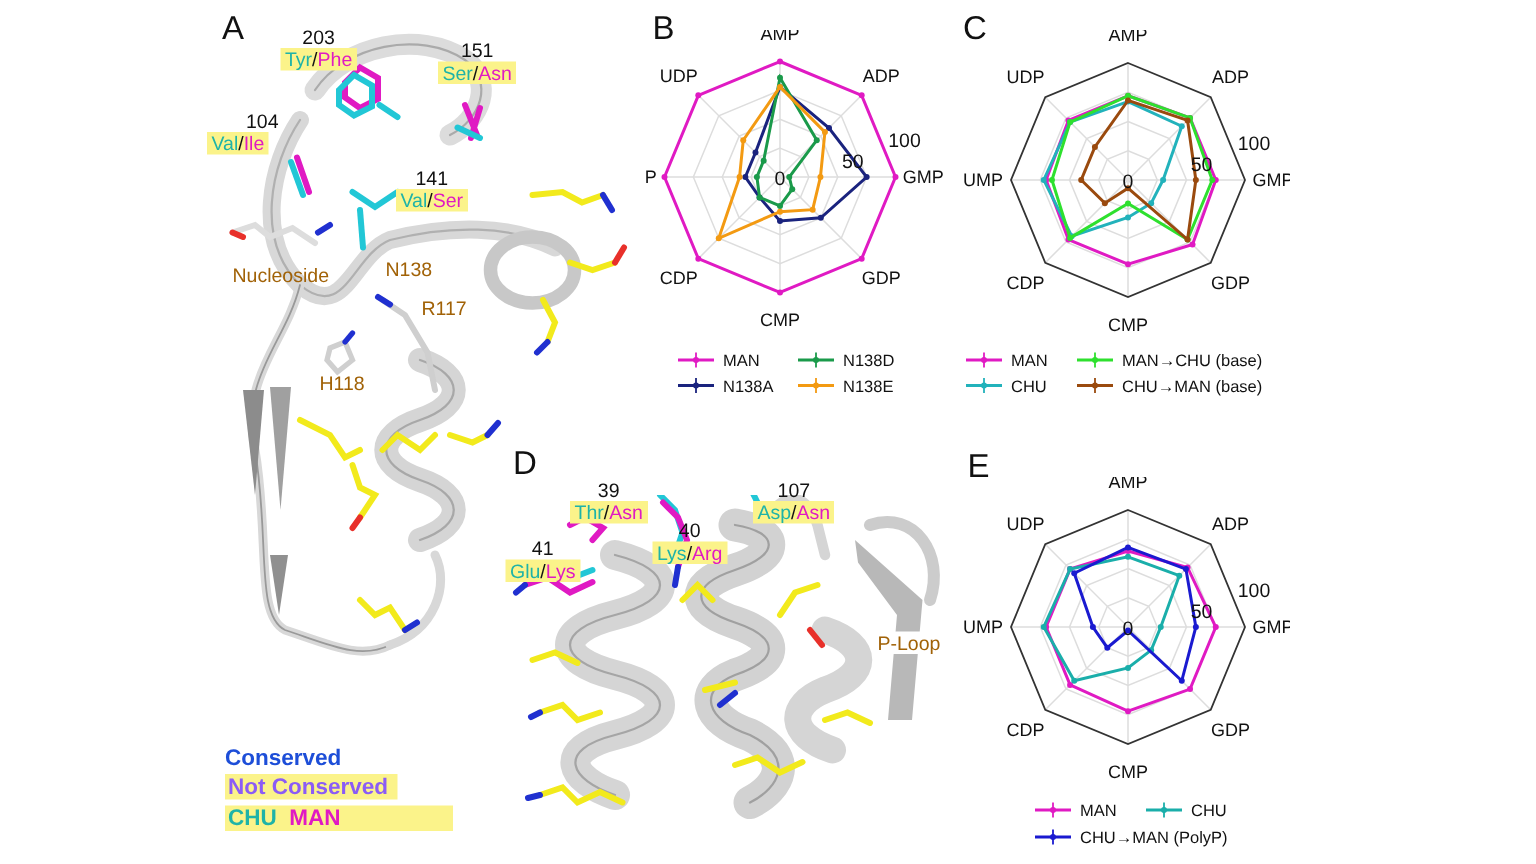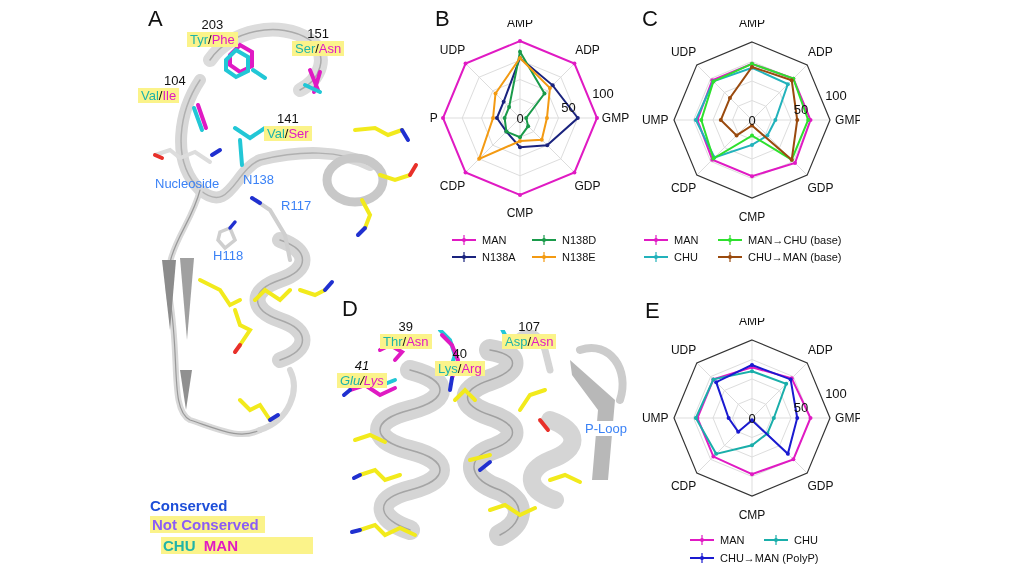--- a/index.html
+++ b/index.html
@@ -5,21 +5,21 @@
   html,body{margin:0;padding:0;background:#fff;}
   body{width:1024px;height:576px;position:relative;overflow:hidden;font-family:"Liberation Sans",sans-serif;color:#111;}
   .panel-letter{position:absolute;font-size:22px;font-family:"Liberation Sans",sans-serif;color:#111;}
   svg text{font-family:"Liberation Sans",sans-serif;}
   .hl{background:#fbf38a;padding:0 3px;}
   .cyan{color:#1fb3a8;}
   .mag{color:#e01ac3;}
   .blk{color:#111;}
   .res-label{position:absolute;font-size:13px;text-align:center;line-height:15px;}
   .res-num{display:block;}
-  .mol-label{position:absolute;font-size:13px;color:#3b82f6;}
+  .mol-label{position:absolute;font-size:13px;color:#a16207;}
   .legend-box{position:absolute;left:150px;top:497px;font-size:15px;font-weight:bold;}
   .legend-box div{margin-bottom:2px;}
 </style>
 </head>
 <body>
 
 <div class="panel-letter" style="left:148px;top:6px;">A</div>
 <div class="panel-letter" style="left:435px;top:6px;">B</div>
 <div class="panel-letter" style="left:642px;top:6px;">C</div>
 <div class="panel-letter" style="left:342px;top:296px;">D</div>
@@ -89,28 +89,28 @@
 </div>
 <div class="res-label" style="left:138px;top:73px;text-align:left;">
   <span class="res-num" style="padding-left:26px;text-align:center;">104</span>
   <span class="hl"><span class="cyan">Val</span><span class="blk">/</span><span class="mag">Ile</span></span>
 </div>
 <div class="res-label" style="left:264px;top:111px;text-align:center;">
   <span class="res-num">141</span>
   <span class="hl"><span class="cyan">Val</span><span class="blk">/</span><span class="mag">Ser</span></span>
 </div>
 <div class="mol-label" style="left:155px;top:176px;">Nucleoside</div>
-<div class="mol-label" style="left:243px;top:172px;">N138</div>
+<div class="mol-label" style="left:257px;top:172px;">N138</div>
 <div class="mol-label" style="left:281px;top:198px;">R117</div>
 <div class="mol-label" style="left:213px;top:248px;">H118</div>
 
 <div class="legend-box">
   <div style="color:#1d4ed8;">Conserved</div>
   <div class="hl" style="color:#8b5cf6;display:inline-block;padding:0 6px 0 2px;">Not Conserved</div>
-  <div class="hl" style="width:148px;padding:0 2px;margin-top:2px;margin-left:11px;">
+  <div class="hl" style="width:148px;padding:0 2px;margin-top:2px;">
     <span class="cyan">CHU</span>&nbsp;
     <span class="mag">MAN</span>
   </div>
 </div>
 
 <svg style="position:absolute;left:340px;top:330px;" width="300" height="240" viewBox="0 0 300 240">
   <g fill="none" stroke-linecap="round">
     <path d="M70 40 C110 50,110 70,70 80 C30 90,30 110,70 120 C110 130,110 150,70 160 C30 170,40 190,70 200" stroke="#d5d5d5" stroke-width="20"></path>
     <path d="M70 40 C110 50,110 70,70 80 C30 90,30 110,70 120 C110 130,110 150,70 160 C30 170,40 190,70 200" stroke="#a5a5a5" stroke-width="1.5"></path>
     <path d="M150 20 C180 25,180 40,150 50 C120 60,120 75,150 85 C180 95,180 110,150 120 C125 130,130 150,160 160 C190 175,180 195,160 205" stroke="#d2d2d2" stroke-width="22"></path>
@@ -141,21 +141,21 @@
     <path d="M130 130 L150 125" stroke="#f2ea1c" stroke-width="4"></path>
     <path d="M140 140 L150 132" stroke="#2030d0" stroke-width="4"></path>
     <path d="M210 150 L225 145 L240 152" stroke="#f2ea1c" stroke-width="4"></path>
   </g>
 </svg>
 
 <div class="res-label" style="left:380px;top:319px;">
   <span class="res-num">39</span>
   <span class="hl"><span class="cyan">Thr</span><span class="blk">/</span><span class="mag">Asn</span></span>
 </div>
-<div class="res-label" style="left:337px;top:358px;font-style:italic;">
+<div class="res-label" style="left:337px;top:358px;">
   <span class="res-num">41</span>
   <span class="hl"><span class="cyan">Glu</span><span class="blk">/</span><span class="mag">Lys</span></span>
 </div>
 <div class="res-label" style="left:435px;top:346px;text-align:center;">
   <span class="res-num">40</span>
   <span class="hl"><span class="cyan">Lys</span><span class="blk">/</span><span class="mag">Arg</span></span>
 </div>
 <div class="res-label" style="left:502px;top:319px;">
   <span class="res-num">107</span>
   <span class="hl"><span class="cyan">Asp</span><span class="blk">/</span><span class="mag">Asn</span></span>

